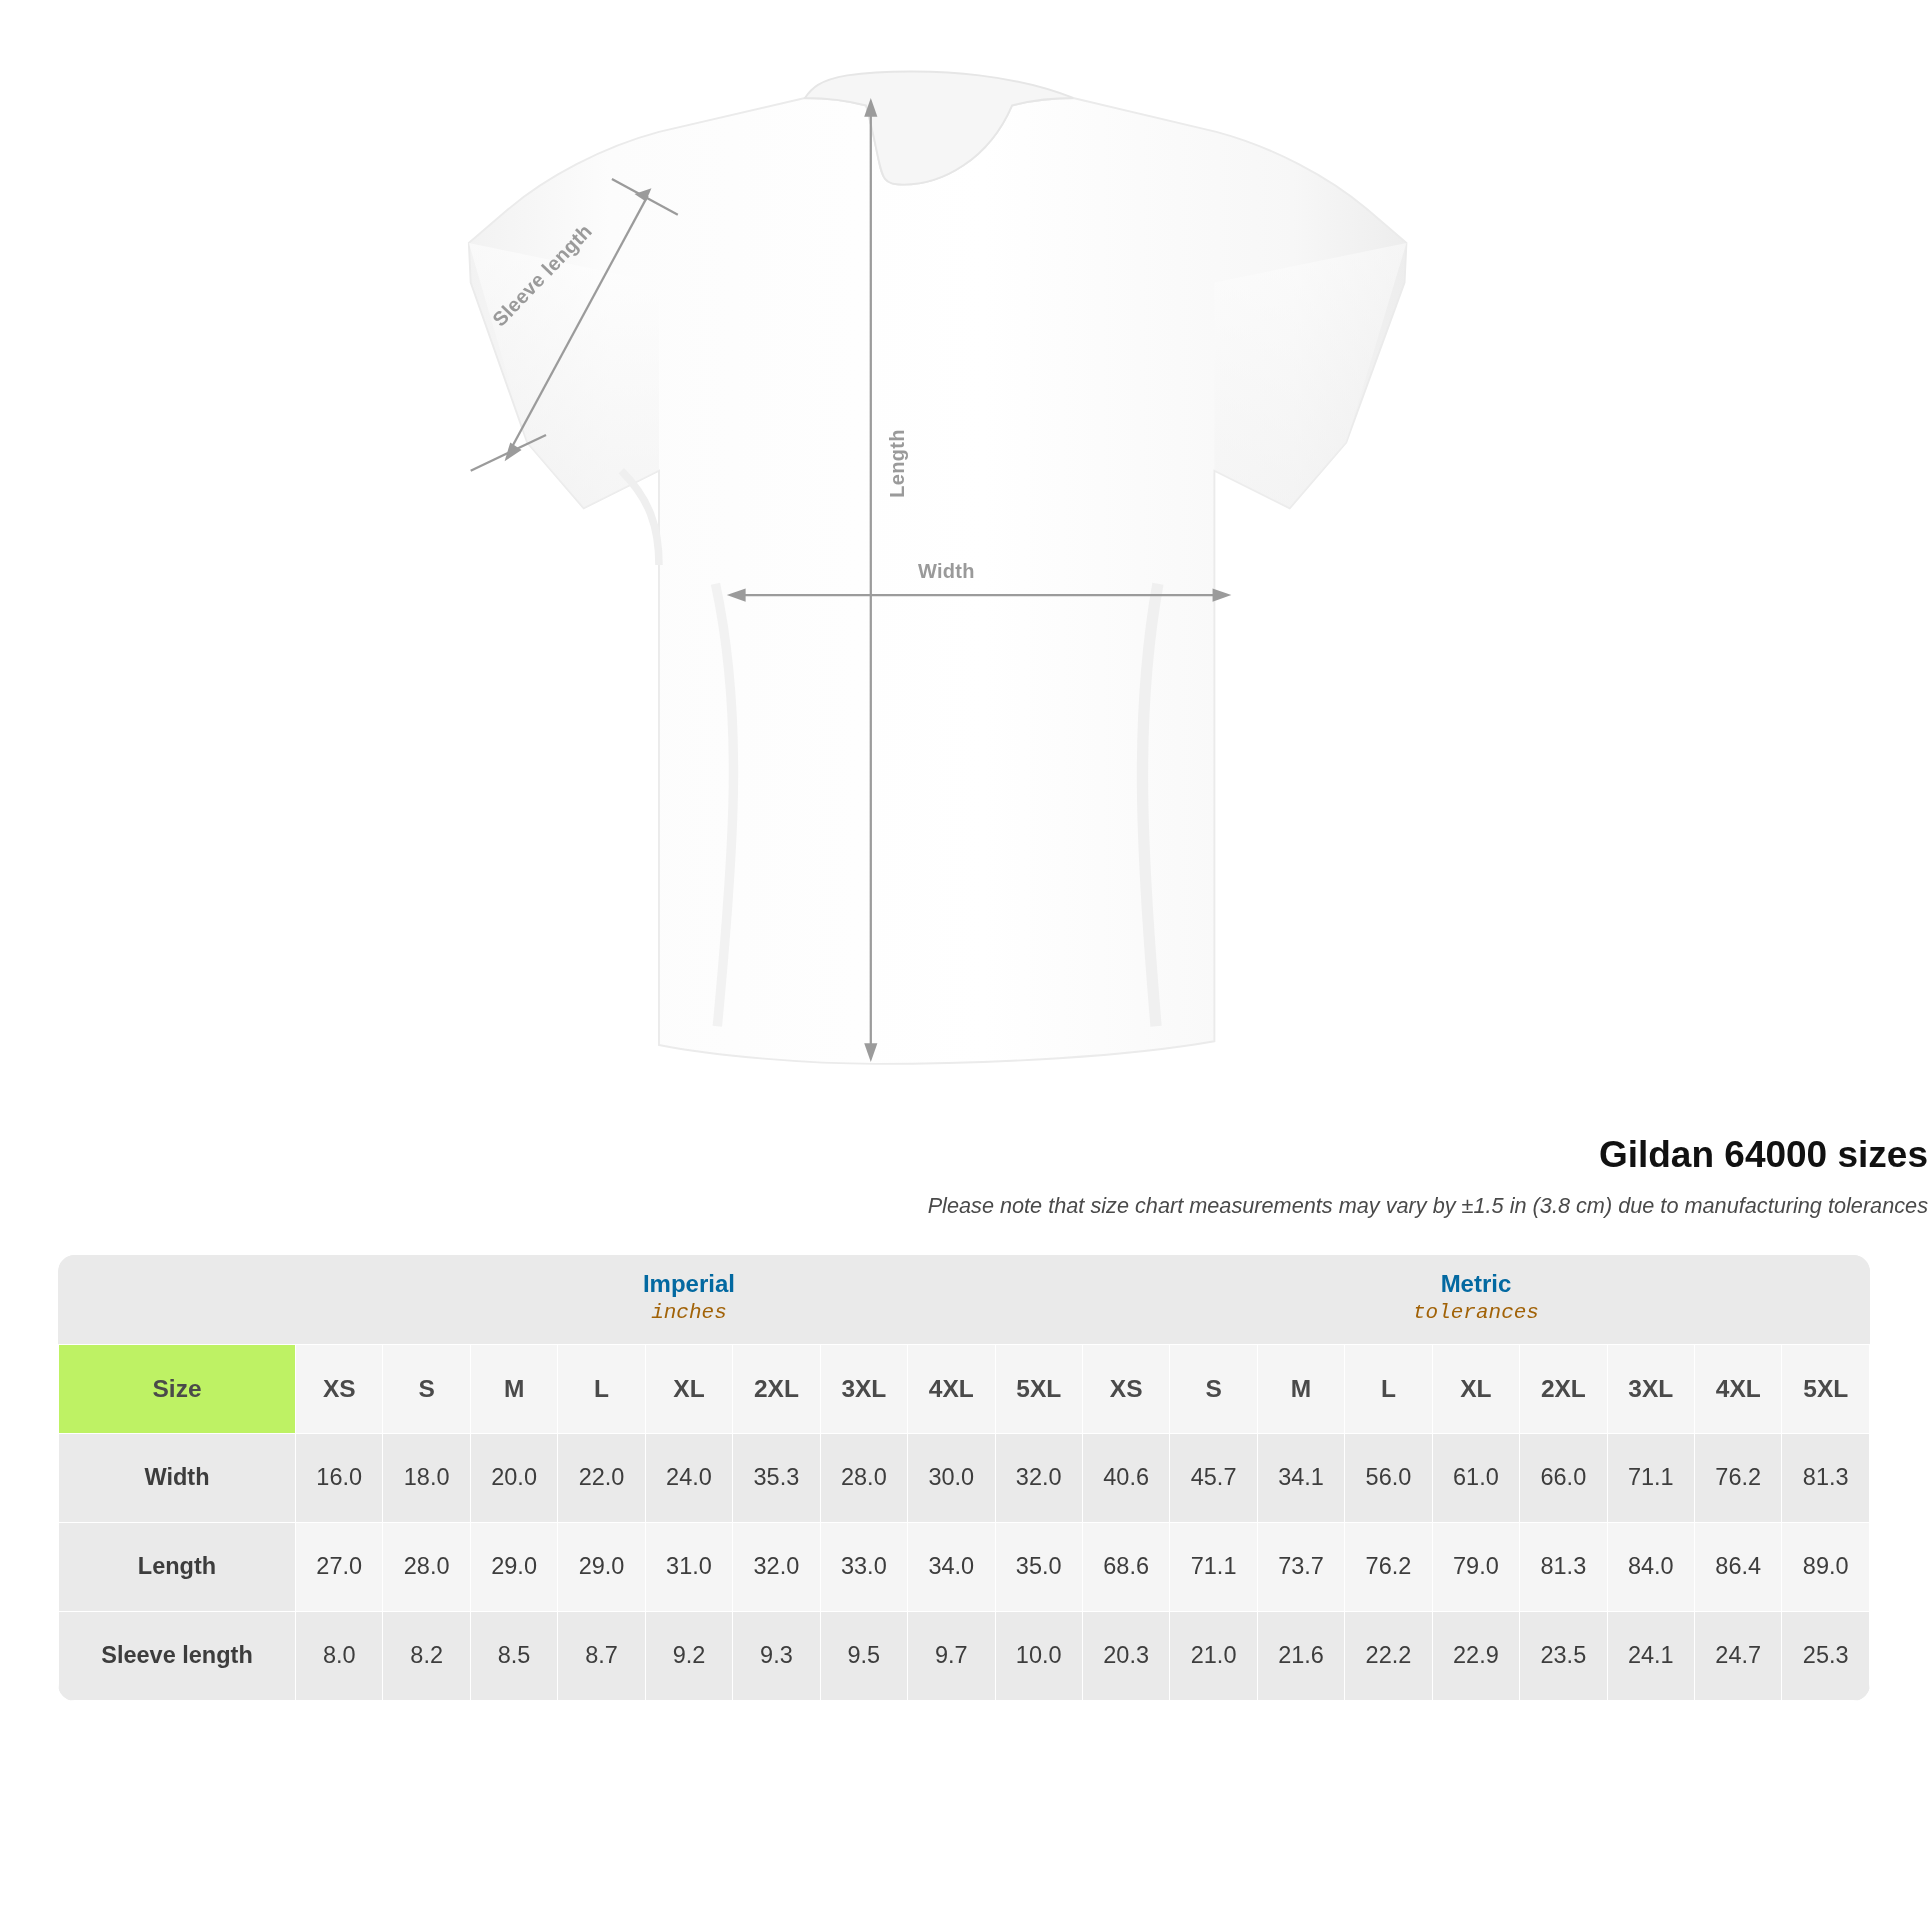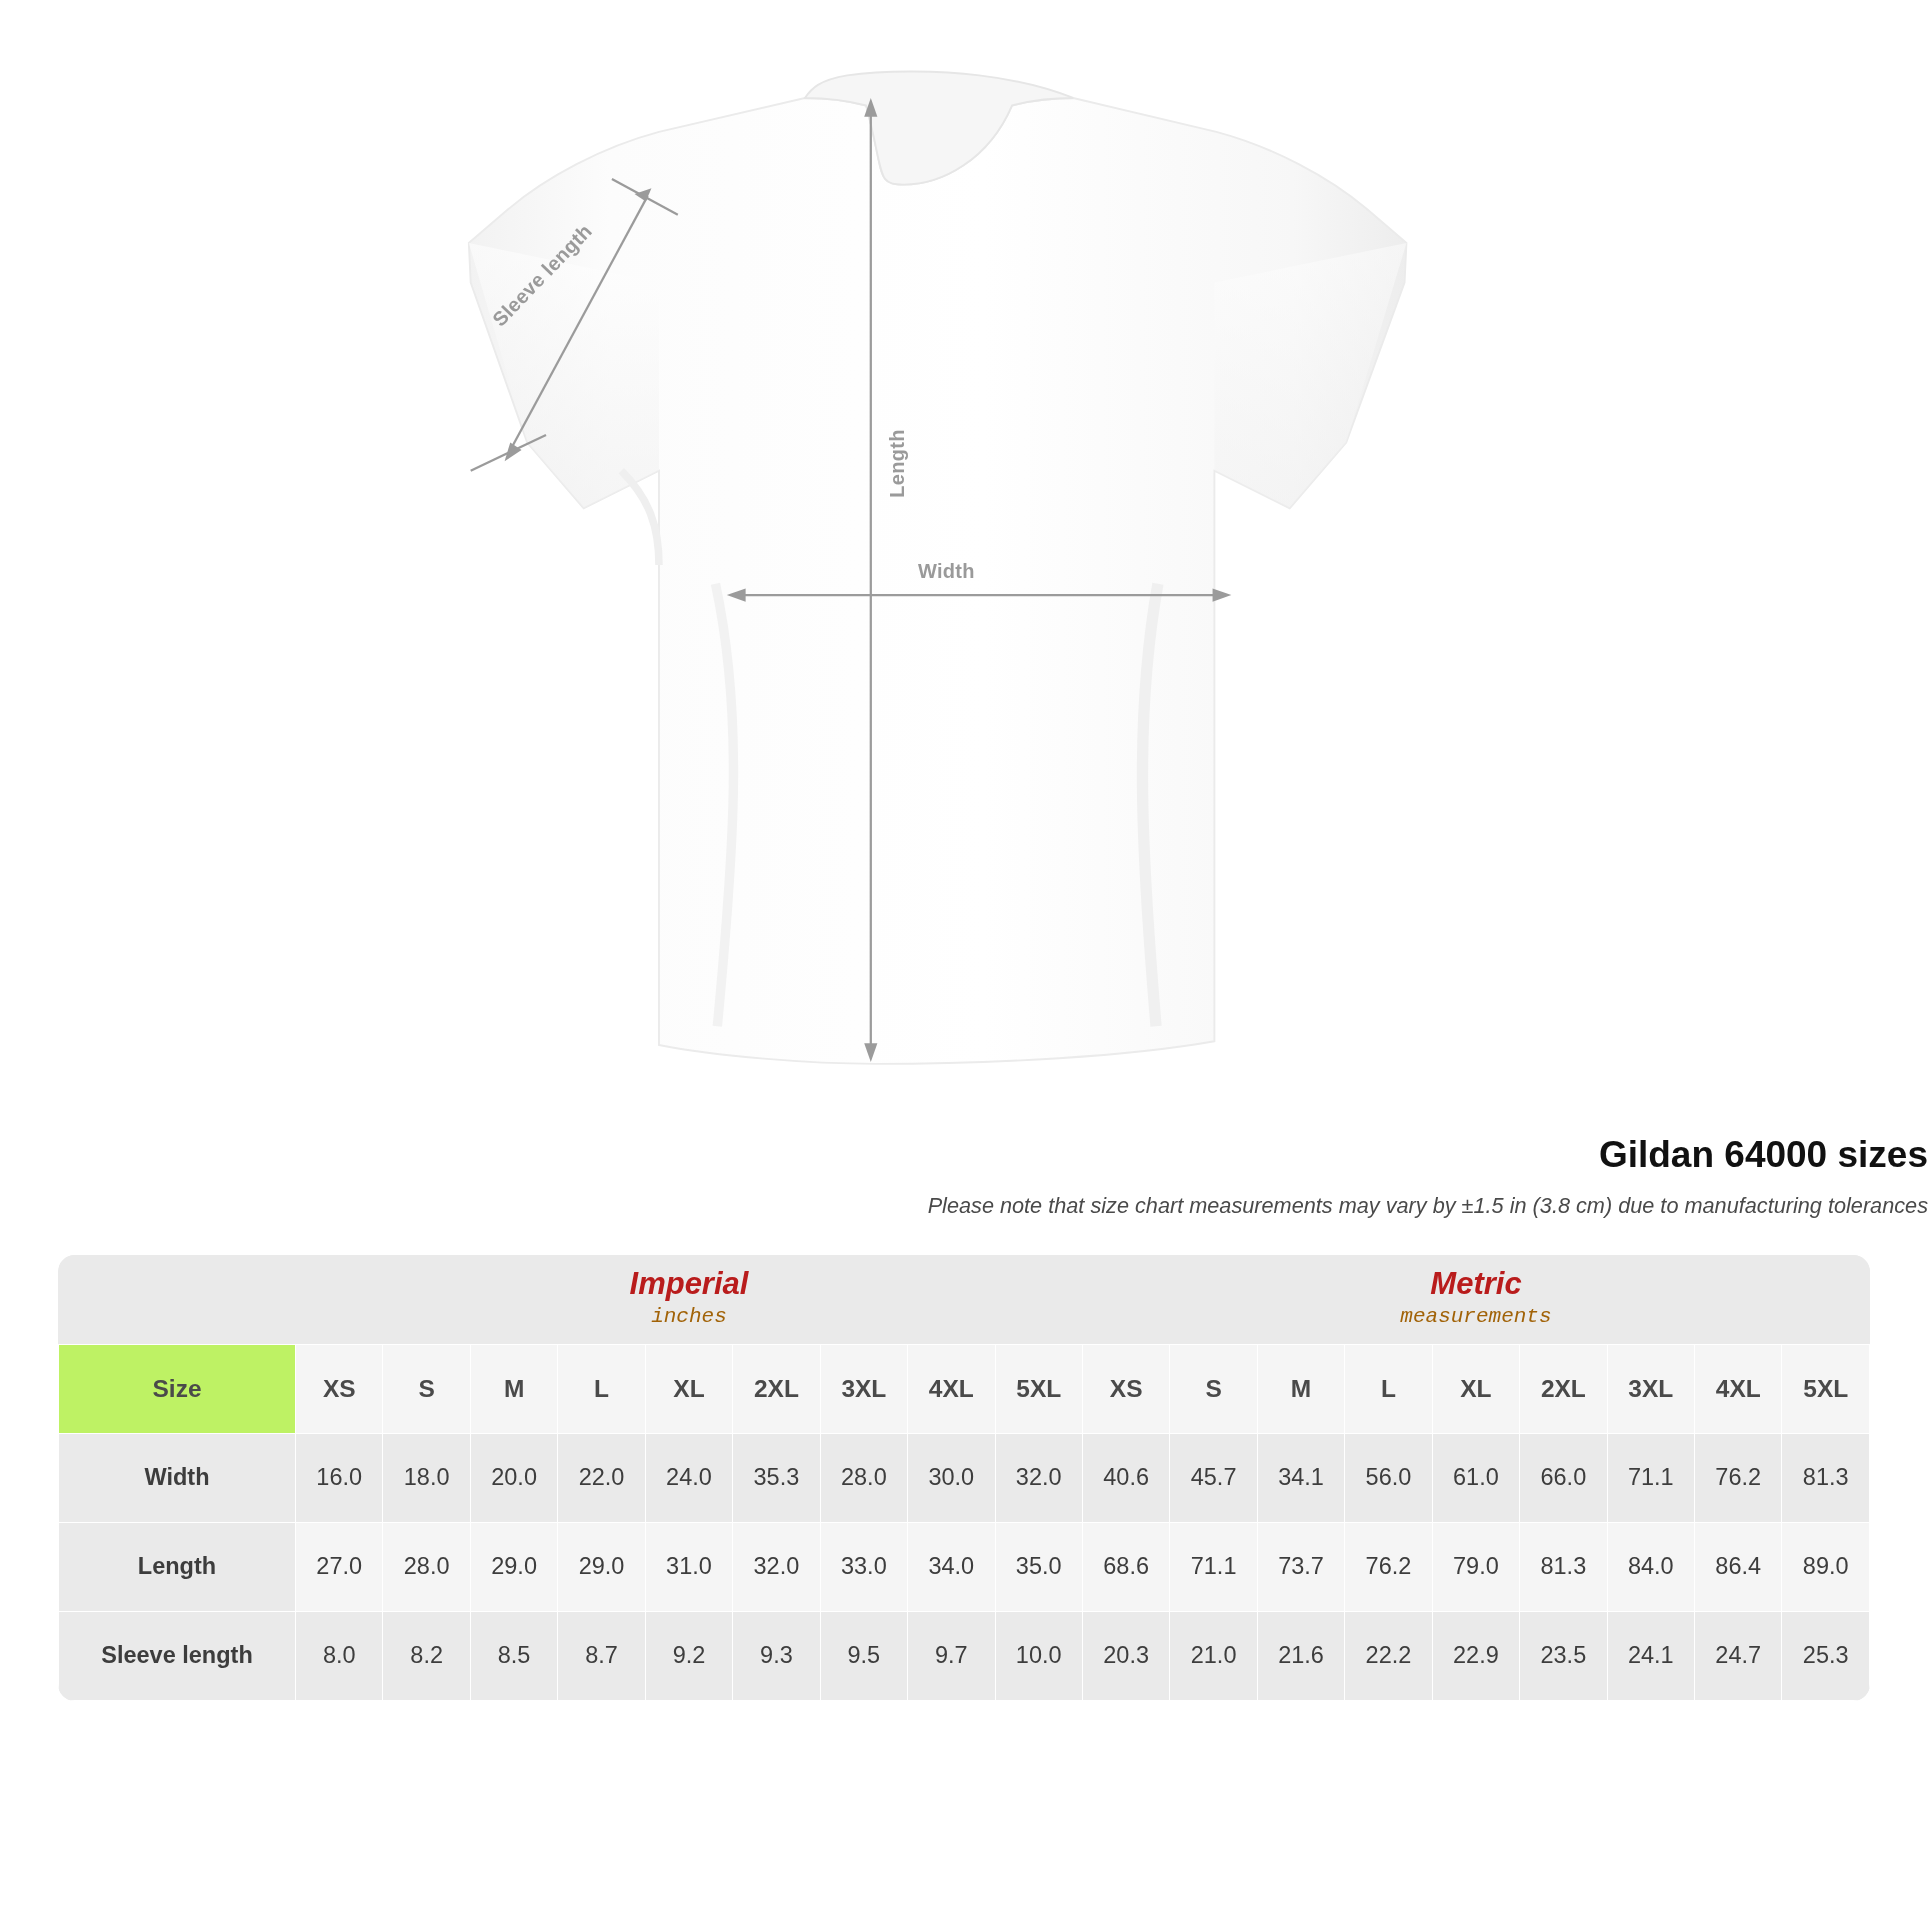--- a/index.html
+++ b/index.html
@@ -94,24 +94,23 @@
     padding: 0;
     height: 89px;
     vertical-align: middle;
   }
   .unit-head {
     background: #eaeaea;
     border: none !important;
     height: 141px;
   }
   .unit-head .unit-name {
-    font-size: 31px;
-    font-style: italic;
-    font-weight: bold;
-    color: #b91c1c;
+    font-size: 24px;
+    font-weight: bold;
+    color: #0369a1;
     line-height: 1.15;
   }
   .unit-head .unit-sub {
     font-size: 21px;
     font-style: italic;
     color: #a16207;
     line-height: 1.5;
     font-family: Liberation Mono, monospace;
   }
   .corner-cell {
@@ -239,21 +238,21 @@
       </colgroup>
       <tbody>
         <tr>
           <td class="corner-cell"></td>
           <td class="unit-head" colspan="9">
             <div class="unit-name">Imperial</div>
             <div class="unit-sub">inches</div>
           </td>
           <td class="unit-head" colspan="9">
             <div class="unit-name">Metric</div>
-            <div class="unit-sub">measurements</div>
+            <div class="unit-sub">tolerances</div>
           </td>
         </tr>
 
         <tr class="head-row">
           <td class="row-label">Size</td>
           <td>XS</td>
           <td>S</td>
           <td>M</td>
           <td>L</td>
           <td>XL</td>

